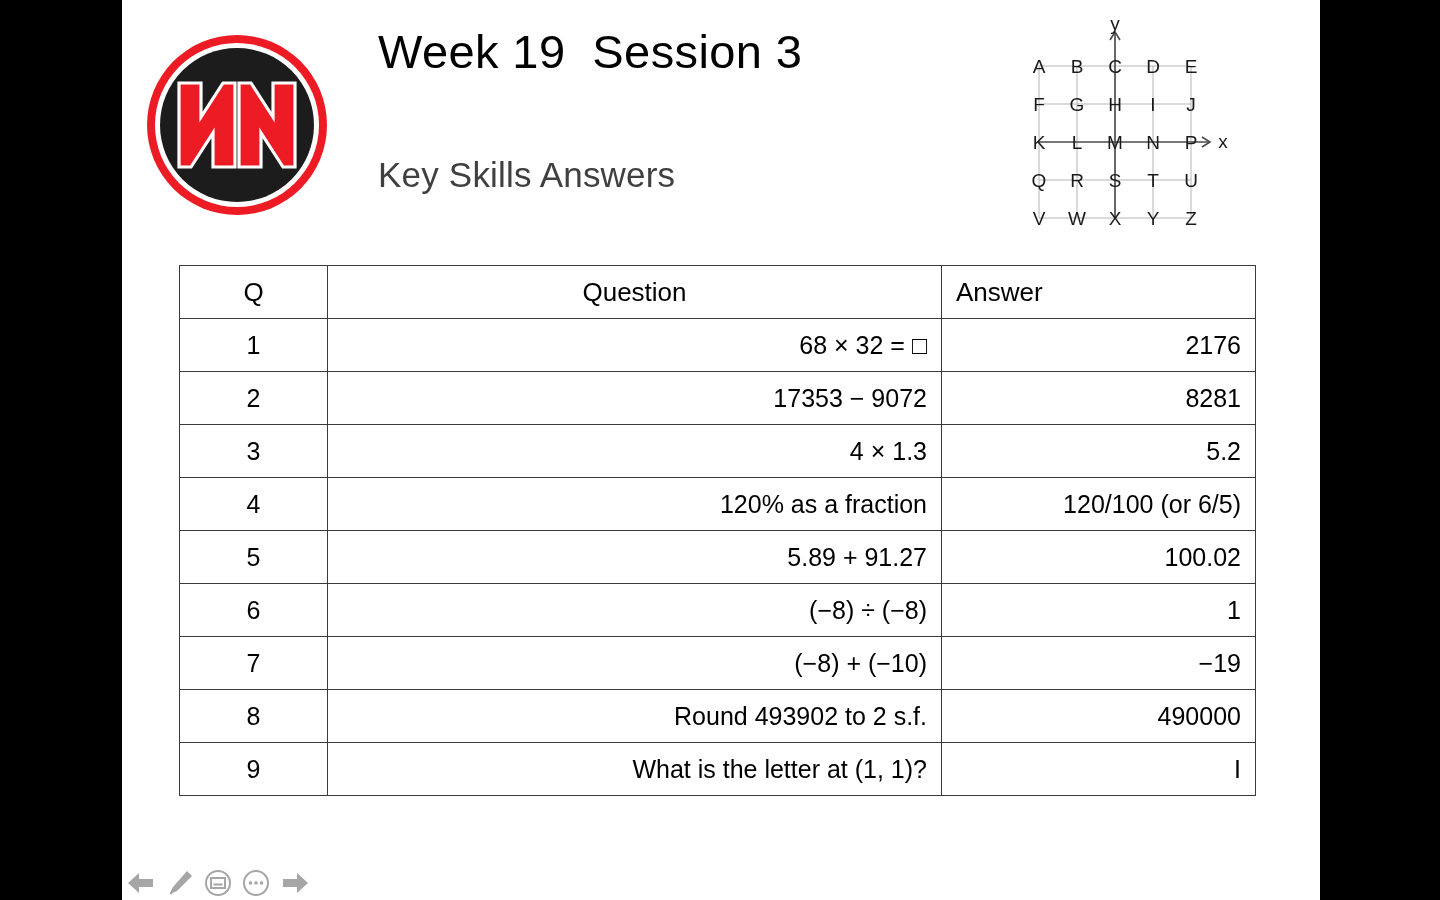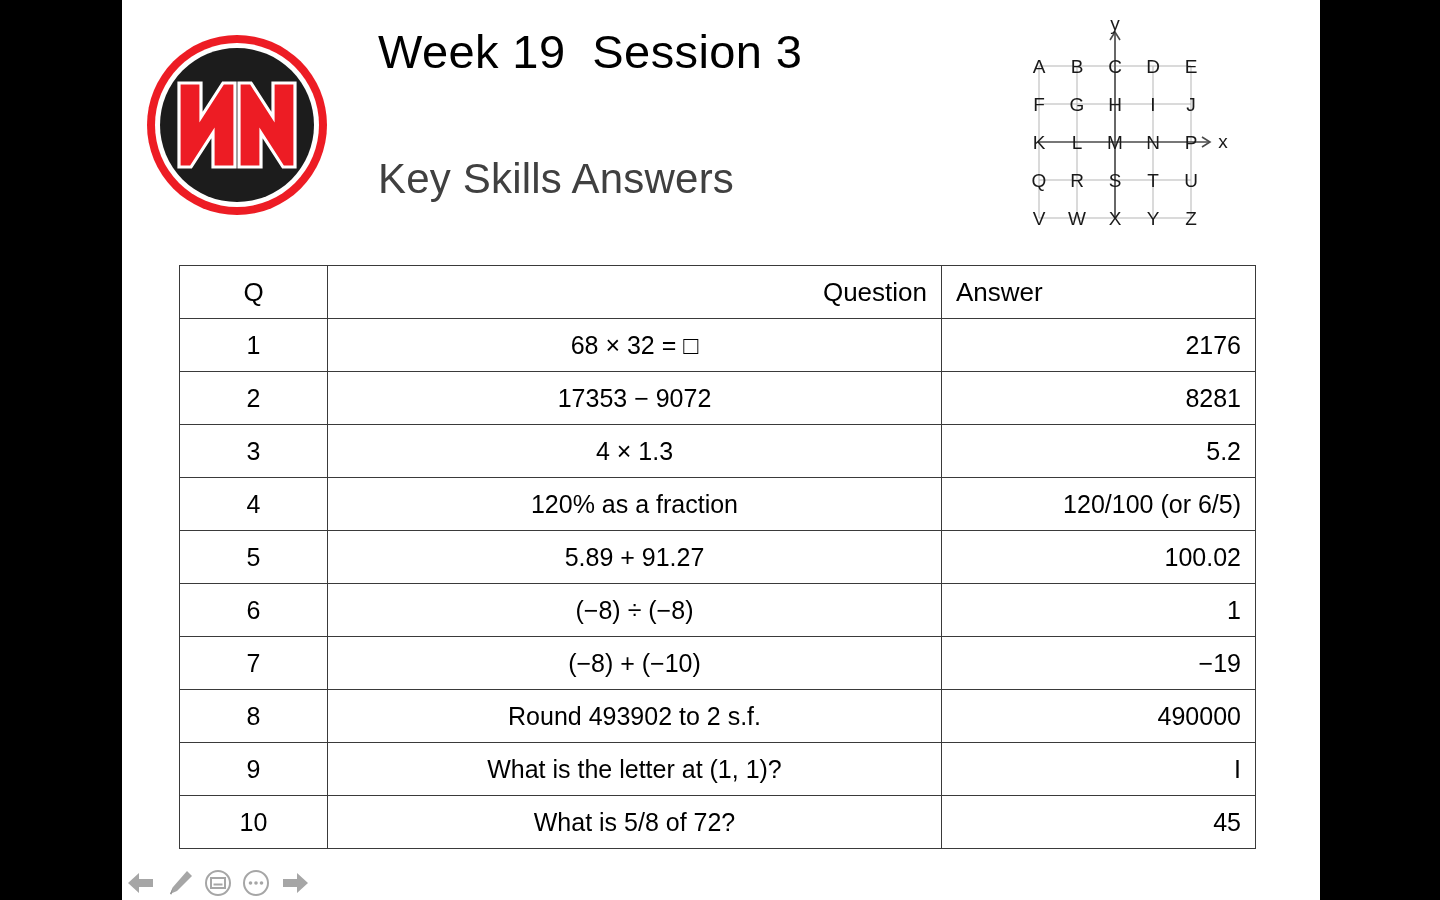--- a/index.html
+++ b/index.html
@@ -37,21 +37,21 @@
   }
   #logo-svg{display:block;}
 
   #title{
     position:absolute;left:256px;top:25px;
     font-size:47px;line-height:1.15;color:#000;
     font-weight:400;letter-spacing:.4px;white-space:pre;
   }
   #subtitle{
     position:absolute;left:256px;top:155px;
-    font-size:42px;line-height:1.15;color:#404040;
+    font-size:35px;line-height:1.15;color:#404040;
     font-weight:400;letter-spacing:.2px;white-space:pre;
   }
 
   
   #grid-wrap{position:absolute;left:905px;top:18px;width:215px;height:215px;}
   #grid-svg{display:block;}
 
   
   #qtable{
     position:absolute;left:57px;top:265px;width:1076px;
@@ -65,25 +65,25 @@
     height:52px;
     font-weight:400;
     color:#000;
     font-size:25px;
     vertical-align:middle;
     white-space:nowrap;
     overflow:hidden;
   }
   #qtable th{font-size:26px;}
   .col-q{width:148px;text-align:center;}
-  .col-question{width:614px;text-align:center;}
+  .col-question{width:614px;text-align:right;}
   .col-answer{width:314px;text-align:right;}
   td.ans{color:#16246e;font-weight:600;font-size:26px;}
   th.hq{text-align:center;}
-  th.hquestion{text-align:right;}
+  th.hquestion{text-align:center;}
   th.hanswer{text-align:left;}
 
   
   #toolbar{
     position:absolute;left:0px;top:866px;height:34px;
     display:flex;align-items:center;gap:10px;padding-left:4px;
   }
   .tb{display:block;}
 </style>
 </head>
@@ -229,25 +229,20 @@
         <tr>
           <td class="col-q">8</td>
           <td class="col-question">Round 493902 to 2 s.f.</td>
           <td class="col-answer ans">490000</td>
         </tr>
         <tr>
           <td class="col-q">9</td>
           <td class="col-question">What is the letter at (1, 1)?</td>
           <td class="col-answer ans">I</td>
         </tr>
-        <tr>
-          <td class="col-q">10</td>
-          <td class="col-question">What is 5/8 of 72?</td>
-          <td class="col-answer ans">45</td>
-        </tr>
       </tbody>
     </table>
 
     <div id="toolbar">
       <svg class="tb" width="30" height="26" viewBox="0 0 30 26">
         <path d="M13 3 L13 9 L27 9 L27 17 L13 17 L13 23 L2 13 Z" fill="#a6a6a6"></path>
       </svg>
       <svg class="tb" width="28" height="28" viewBox="0 0 28 28">
         <path d="M21 2 L26 7 L11 22 L4 25 L7 18 Z" fill="#a6a6a6"></path>
         <path d="M4 25 L7 18 L5.5 25.5 Z" fill="#8f8f8f"></path>

